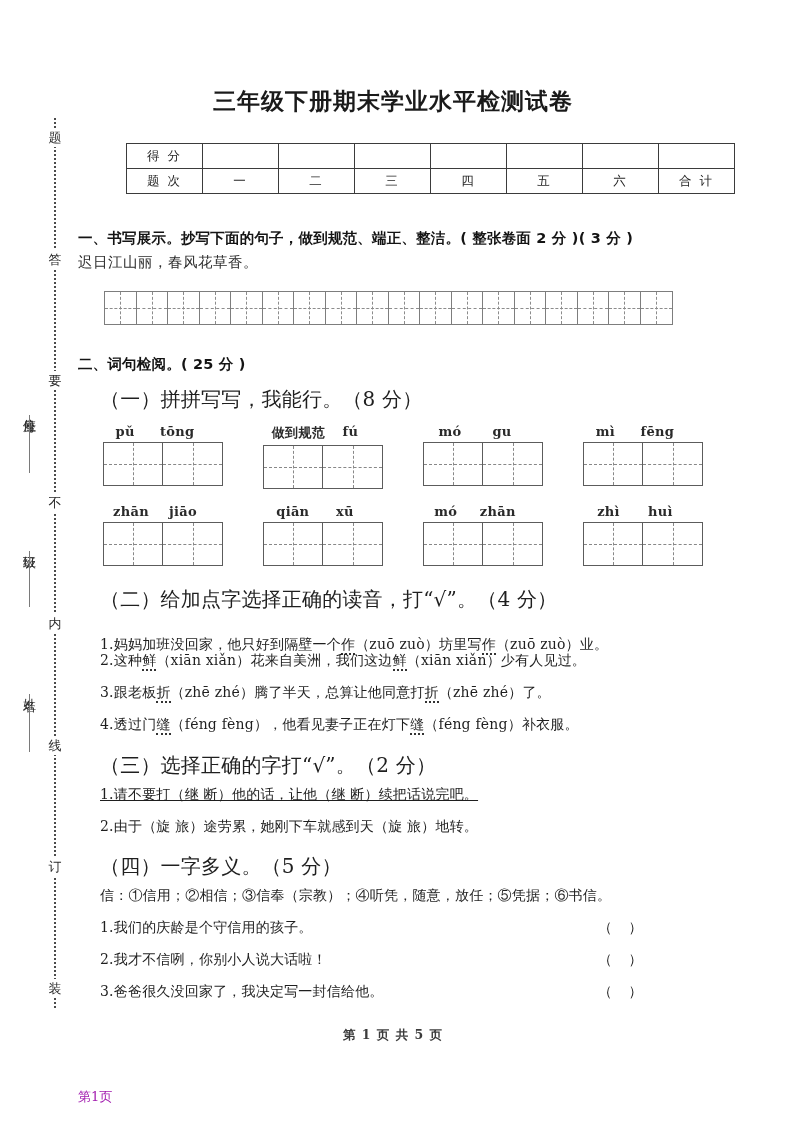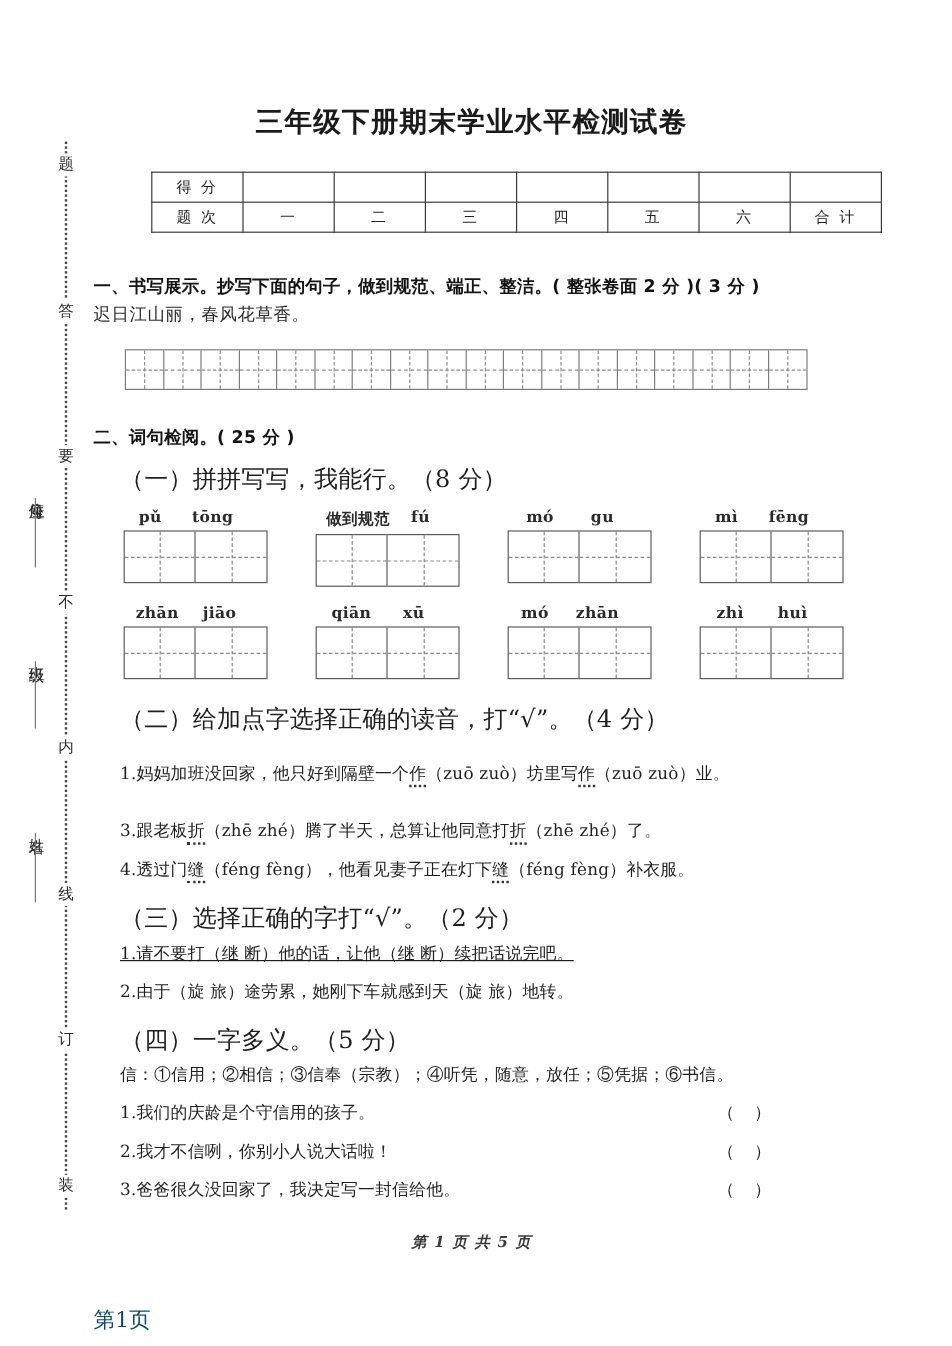--- a/index.html
+++ b/index.html
@@ -246,28 +246,27 @@
   #footer-pages {
     position: absolute;
     left: 0;
     top: 1027px;
     width: 630px;
     text-align: center;
     font-size: 12.5px;
     font-weight: bold;
     color: #3b3b3b;
     letter-spacing: 1px;
-    font-style: italic;
   }
   #page-marker {
     position: absolute;
     left: 0px;
     top: 1088px;
-    font-size: 18px;
-    color: #0c4a6e;
+    font-size: 13px;
+    color: #a21caf;
   }
 </style>
 </head>
 <body>
 
 <div id="binding-margin">
   <div class="dotted-line"></div>
 
   <div class="vert-char-stack">
     <span>题</span>
@@ -441,20 +440,23 @@
       <div class="cell"></div>
     </div>
   </div>
 
   <div class="sub-heading" style="left:22px; top:586px;">（二）给加点字选择正确的读音，打“√”。（4 分）</div>
 
   <div class="q-line" style="left:22px; top:620px;margin-top:16px;">
     <span>1.</span><span>妈妈加班没回家，他只好到隔壁一个</span><span class="dotted-under">作</span><span>（zuō  zuò）</span><span>坊里写</span><span class="dotted-under">作</span><span>（zuō  zuò）</span><span>业。</span>
   </div>
 
+  <div class="q-line" style="left:22px; top:652px;">
+    <span>2.</span><span>这种</span><span class="dotted-under">鲜</span><span>（xiān  xiǎn）</span><span>花来自美洲，我们这边</span><span class="dotted-under">鲜</span><span>（xiān  xiǎn）</span><span>少有人见过。</span>
+  </div>
 
   <div class="q-line" style="left:22px; top:684px;">
     <span>3.</span><span>跟老板</span><span class="dotted-under">折</span><span>（zhē  zhé）</span><span>腾了半天，总算让他同意打</span><span class="dotted-under">折</span><span>（zhē  zhé）</span><span>了。</span>
   </div>
 
   <div class="q-line" style="left:22px; top:716px;">
     <span>4.</span><span>透过门</span><span class="dotted-under">缝</span><span>（féng  fèng）</span><span>，他看见妻子正在灯下</span><span class="dotted-under">缝</span><span>（féng  fèng）</span><span>补衣服。</span>
   </div>
 
   <div class="sub-heading" style="left:22px; top:752px;">（三）选择正确的字打“√”。（2 分）</div>

